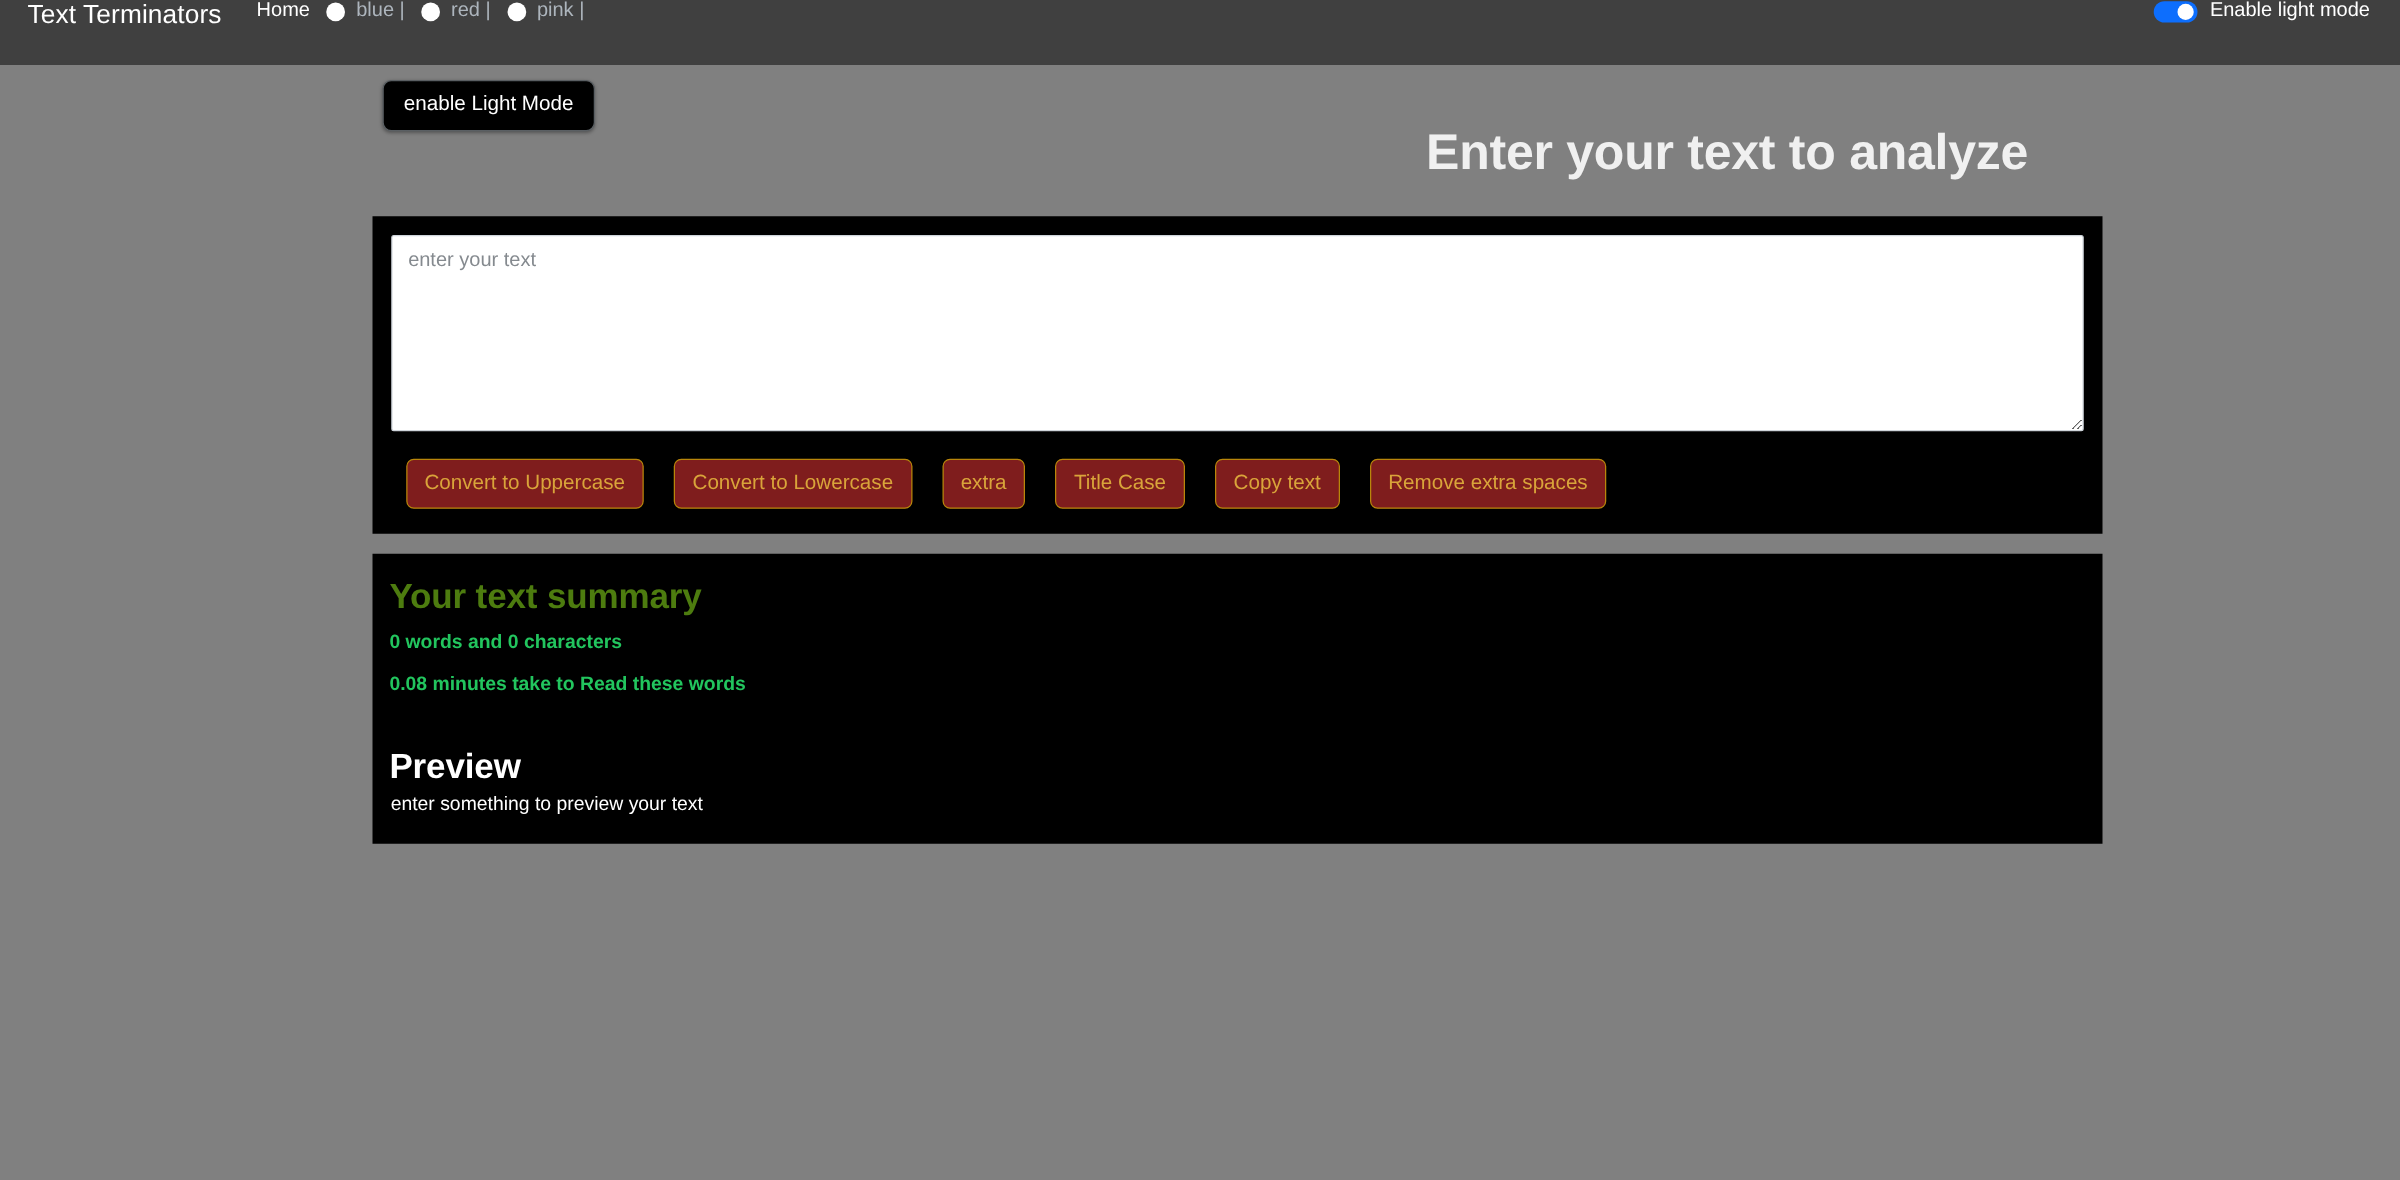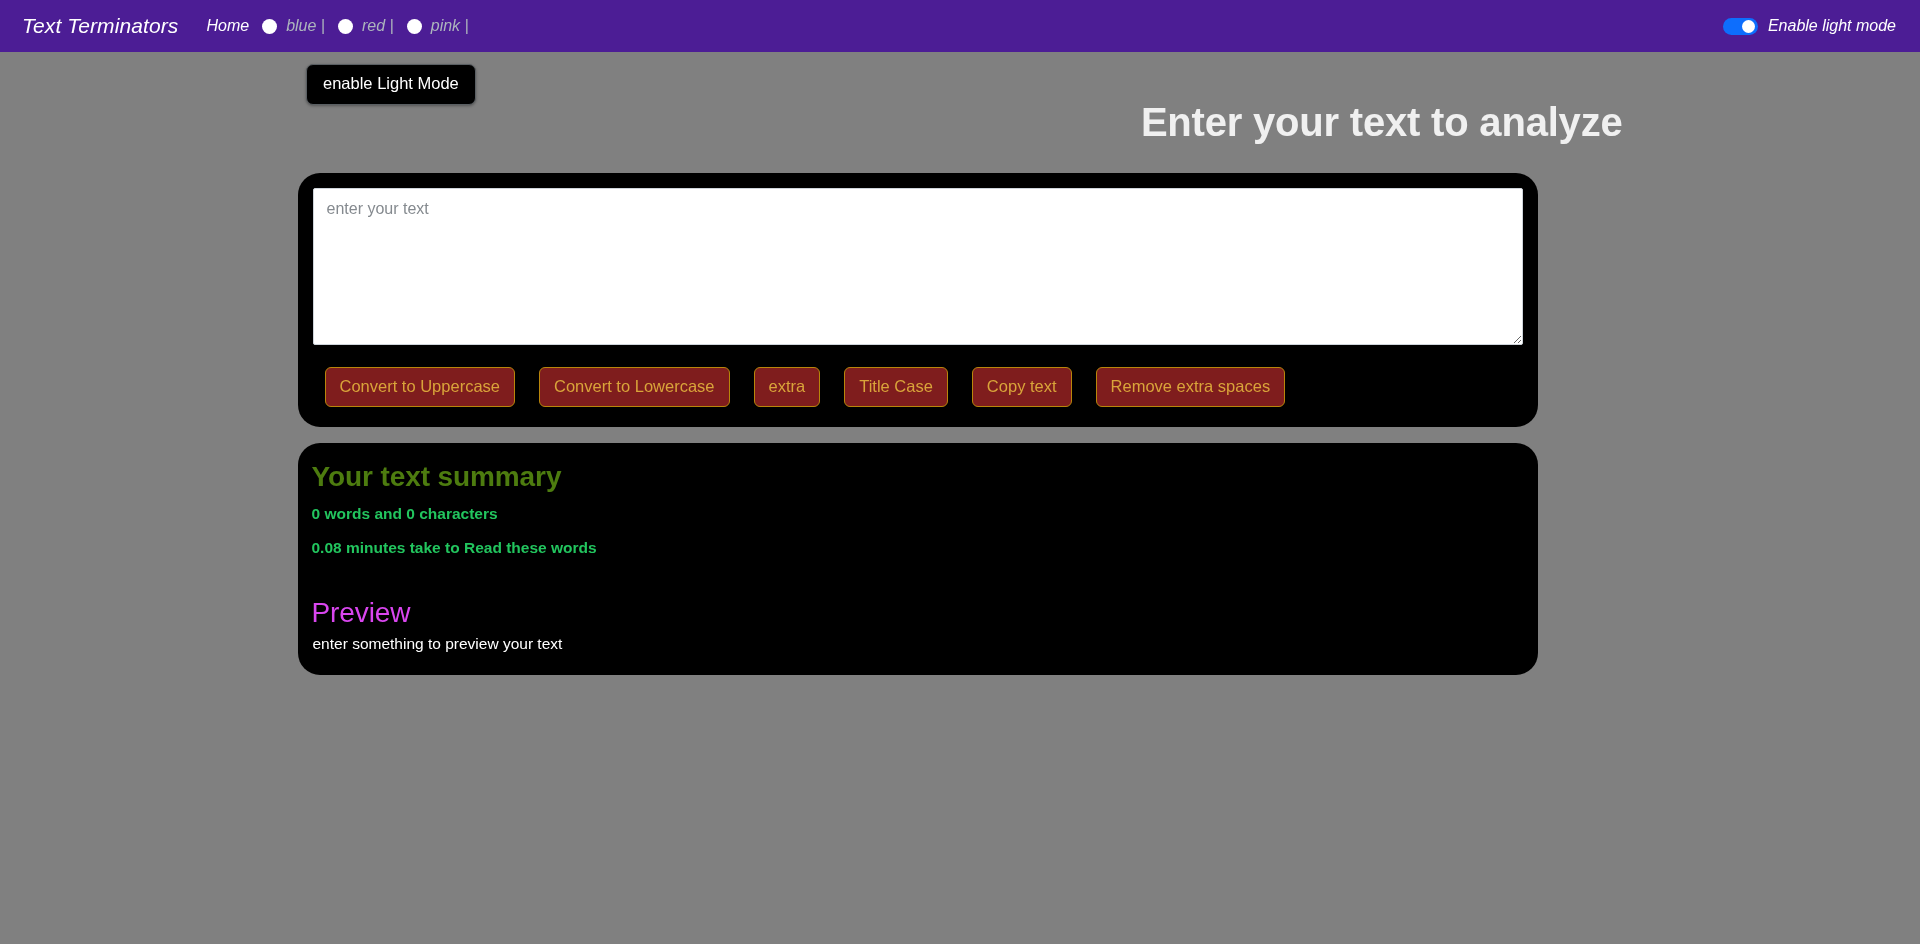--- a/index.html
+++ b/index.html
@@ -14,26 +14,25 @@
     background: #808080;
     font-family: "Liberation Sans", sans-serif;
     color: #ffffff;
     -webkit-font-smoothing: antialiased;
   }
 
   
   .navbar {
     position: relative;
     height: 52px;
-    background: #4c1d95;
-    display: flex;
-    align-items: center;
+    background: #404040;
+    display: flex;
+    align-items: flex-start;
     padding: 0 24px 0 22px;
     width: 100%;
-    font-style: italic;
   }
   .brand {
     font-size: 21px;
     color: #ffffff;
     font-weight: 400;
     letter-spacing: 0.1px;
     margin-right: 28px;
     white-space: nowrap;
     cursor: pointer;
   }
@@ -132,23 +131,22 @@
     font-size: 40px;
     font-weight: 700;
     color: #f0f0f0;
     margin: 0 0 28px 10px;
     letter-spacing: -0.2px;
     text-align: right;
   }
 
   .card {
     background: #000000;
-    width: 1240px;
+    width: 1384px;
     margin-left: 0;
-    border-radius: 22px;
   }
   .card-input {
     padding: 15px 15px 20px 15px;
   }
   .textarea-wrap {
     position: relative;
   }
   textarea.text-input {
     width: 100%;
     height: 157px;
@@ -201,23 +199,23 @@
     letter-spacing: -0.1px;
   }
   .summary-line {
     font-size: 15.5px;
     font-weight: 700;
     margin: 0 0 16px 0;
     color: #22c55e;
   }
   .preview-title {
     font-size: 28px;
-    font-weight: 400;
+    font-weight: 700;
     margin: 40px 0 6px 0;
-    color: #d946ef;
+    color: #ffffff;
     letter-spacing: -0.1px;
   }
   .preview-text {
     font-size: 15.5px;
     font-weight: 400;
     margin: 0;
     color: #ffffff;
     padding-left: 1px;
   }
 </style>

